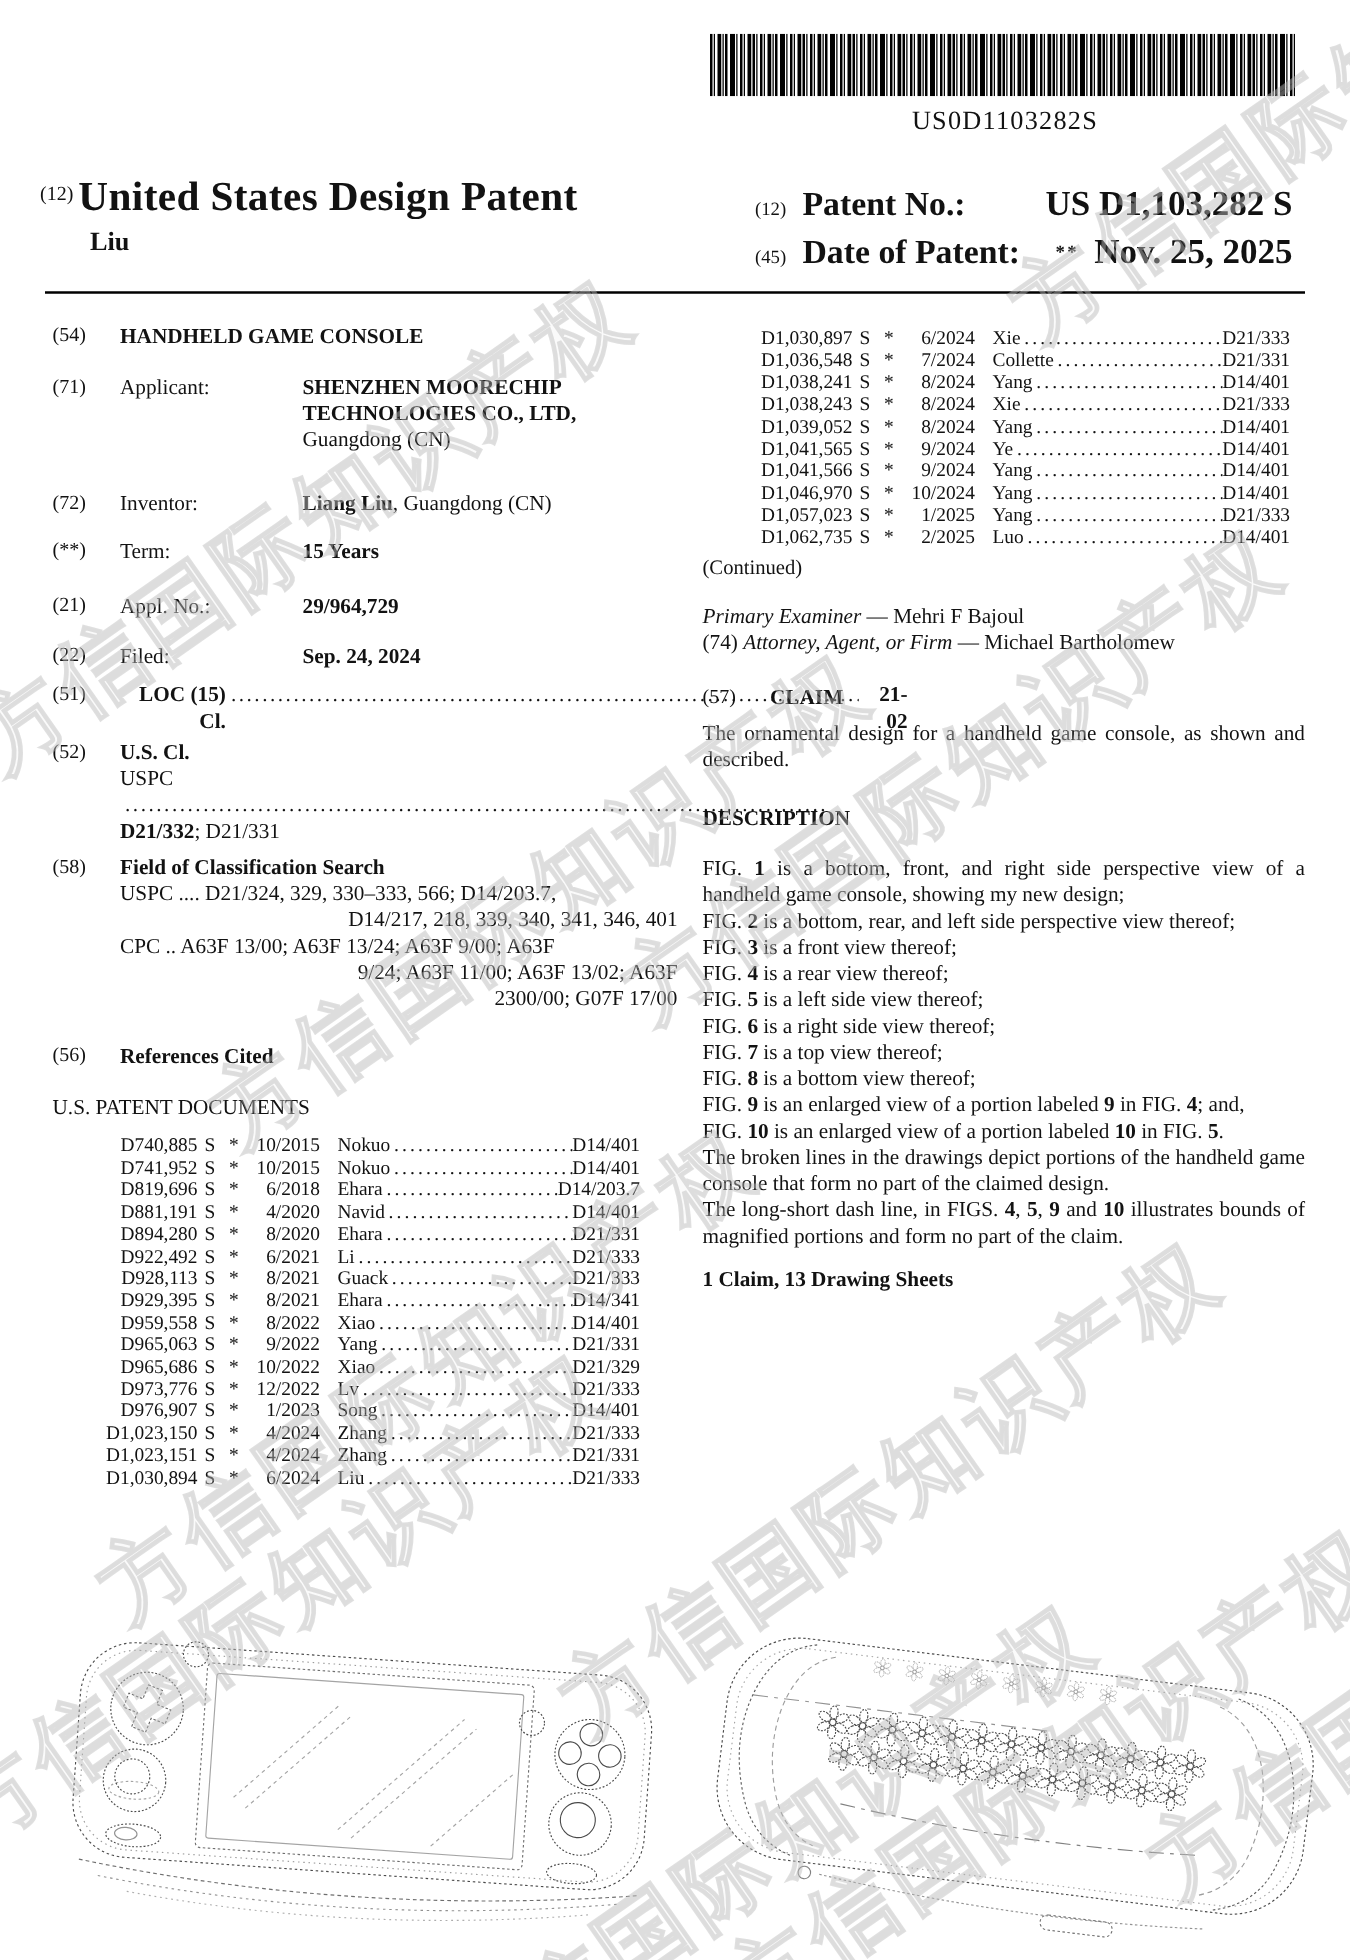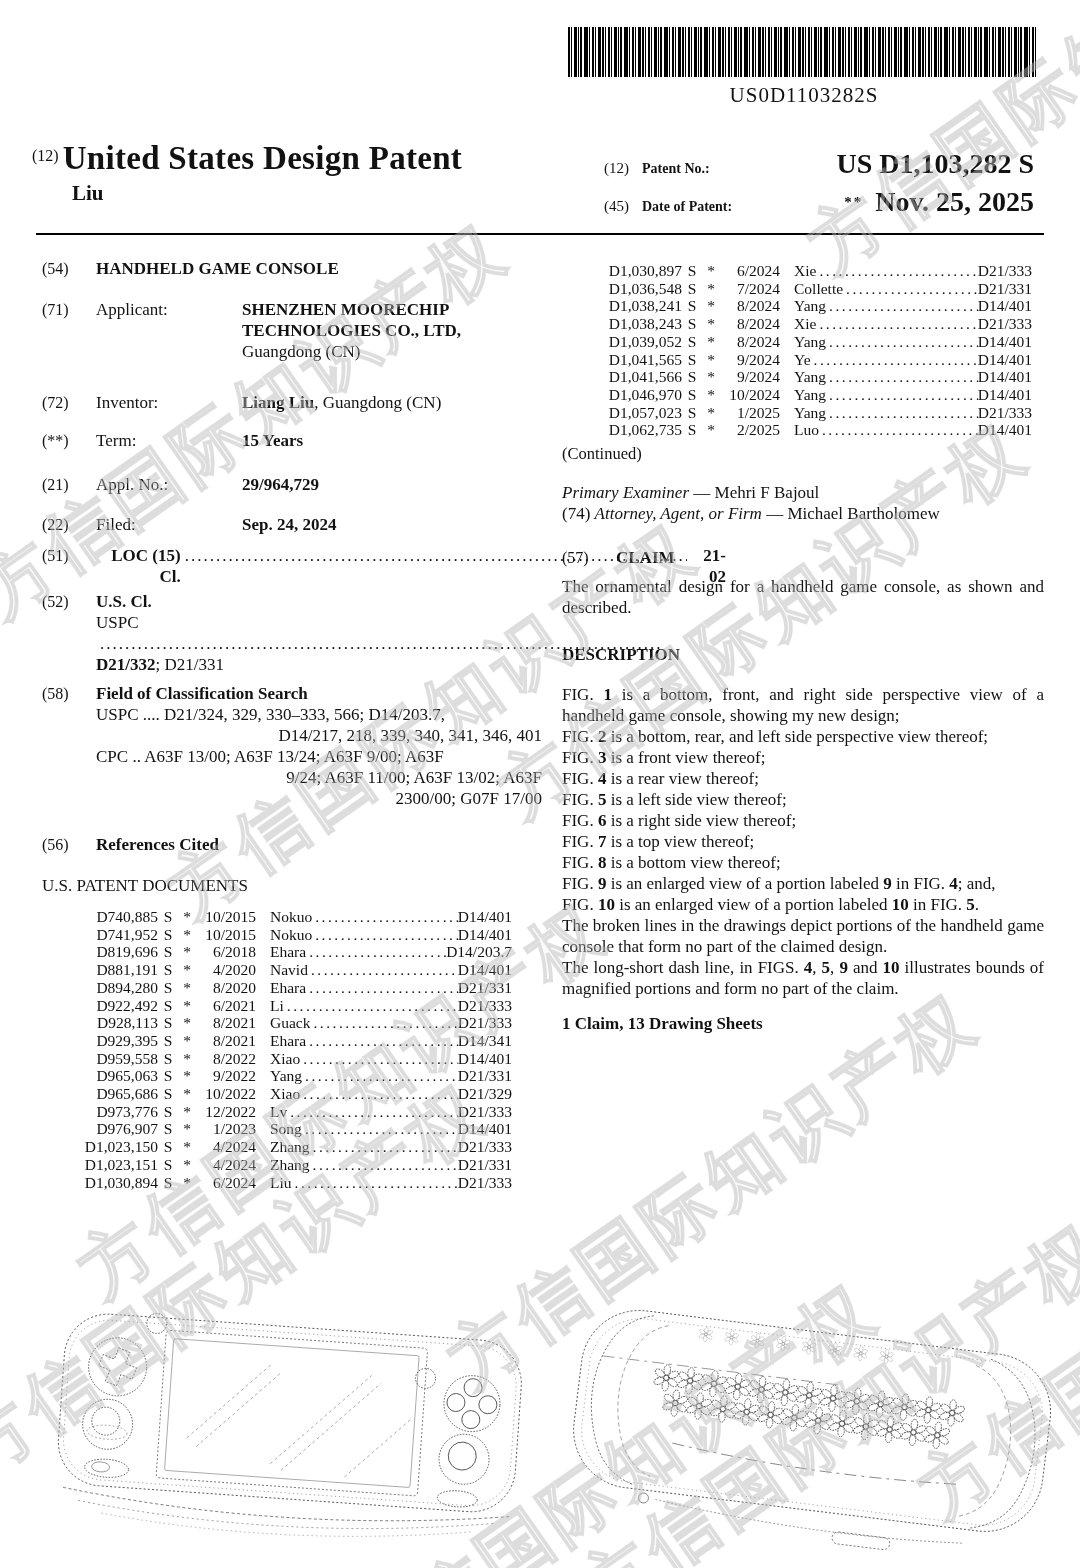--- a/index.html
+++ b/index.html
@@ -14,21 +14,21 @@
   .barcode{position:absolute;left:568px;top:27px;width:472px;text-align:center;z-index:1;}
   .bc-text{font-size:21px;letter-spacing:1px;margin-top:2px;font-family:Liberation Serif, serif;}
   
   .hdr{position:absolute;left:32px;top:140px;width:1002px;z-index:1;}
   .h-code{font-size:16px;vertical-align:8px;}
   .h-title{font-size:33px;font-weight:700;letter-spacing:.3px;}
   .h-surname{font-size:21px;font-weight:700;margin:4px 0 0 40px;}
   .hdr-right{position:absolute;right:0;top:8px;width:430px;}
   .hr-row{display:flex;align-items:baseline;margin-bottom:6px;}
   .hr-code{font-size:15px;width:38px;}
-  .hr-label{font-size:14px;font-weight:700;flex:1;}
+  .hr-label{font-size:27px;font-weight:700;flex:1;}
   .hr-val{font-size:28px;font-weight:700;text-align:right;white-space:nowrap;}
   .stars{font-size:15px;font-weight:700;vertical-align:4px;margin-right:12px;letter-spacing:2px;}
   .rule{position:absolute;left:36px;top:233px;width:1008px;height:2px;background:#000;z-index:1;}
   
   .col{position:absolute;font-size:17px;line-height:21px;z-index:1;}
   .col-left{left:42px;top:258px;width:500px;}
   .col-right{left:562px;top:262px;width:482px;}
   .sec{display:flex;}
   .num{flex:0 0 54px;font-size:16px;}
   .body{flex:1;}

